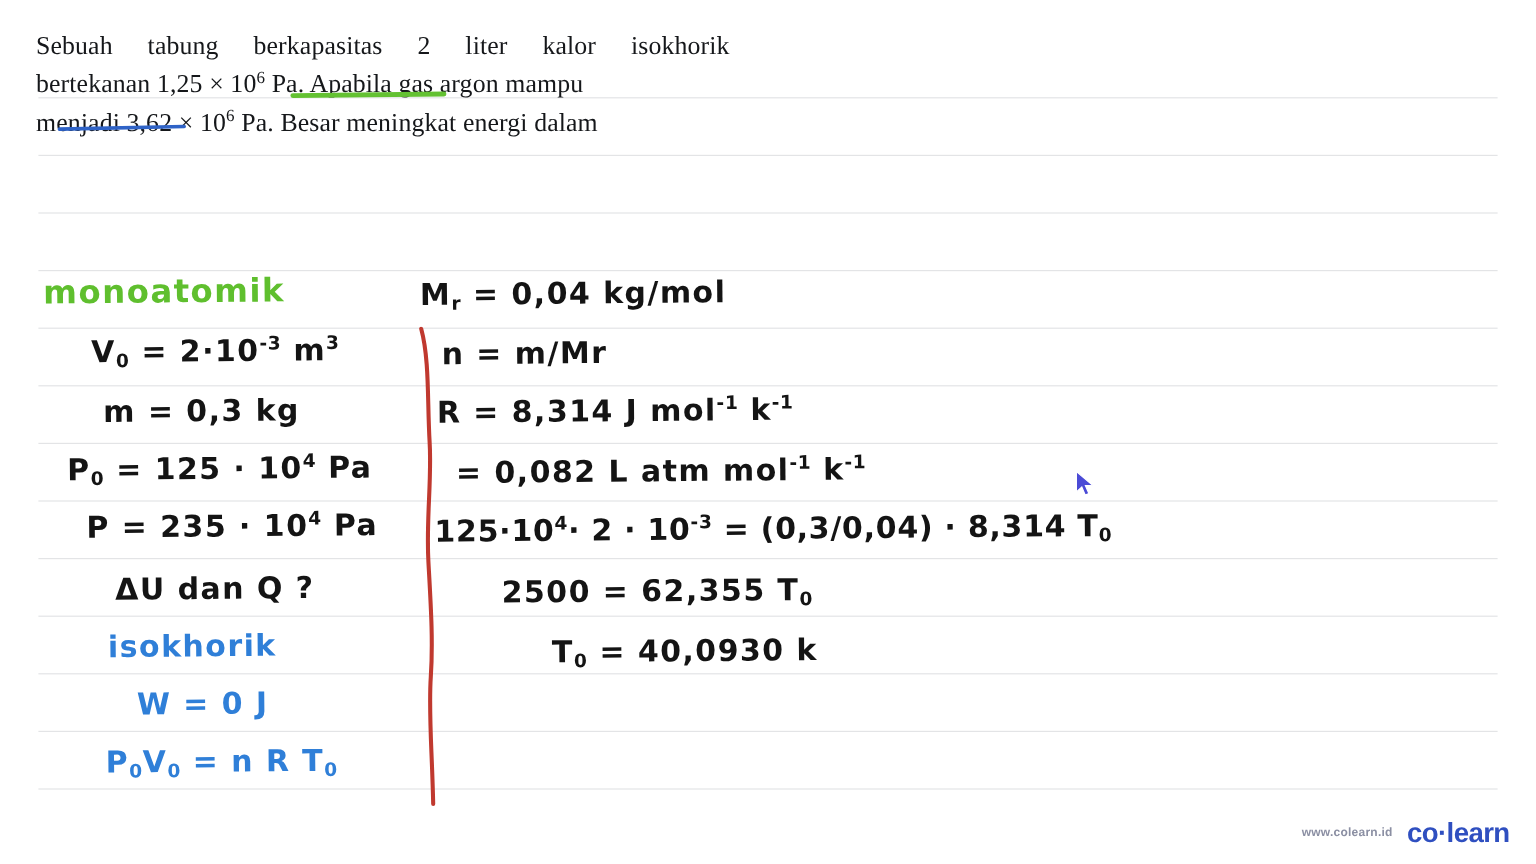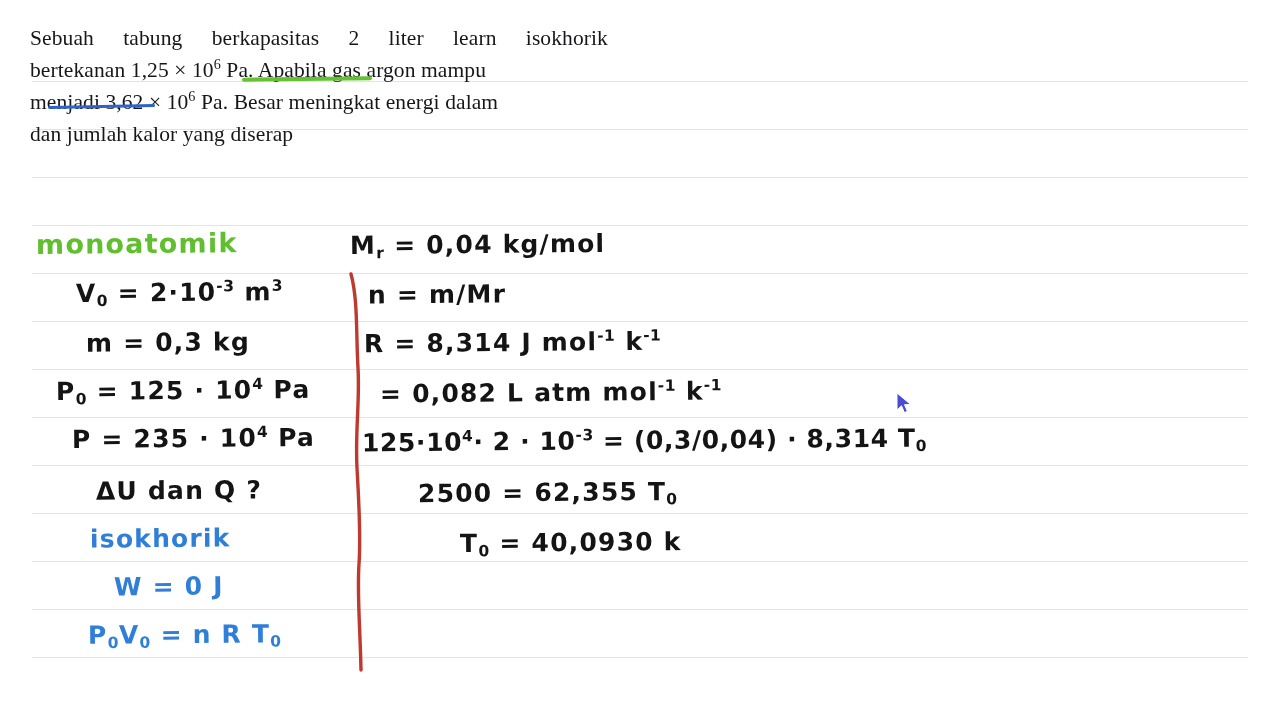--- a/index.html
+++ b/index.html
@@ -161,26 +161,25 @@
       <div class="rule-line" style="top: 657px; background: rgb(227, 228, 230);"></div>
     </div>
 
   <div id="question-block">
     <div class="q-line justify">
       <span>Sebuah</span>
       <span>tabung</span>
       <span>berkapasitas</span>
       <span>2</span>
       <span>liter</span>
-      <span>learn</span>
+      <span>kalor</span>
       <span>isokhorik</span>
     </div>
     <div class="q-line"><span>bertekanan 1,25 × 10</span><sup>6</sup><span> Pa. Apabila gas argon mampu</span></div>
     <div class="q-line"><span>menjadi 3,62 × 10</span><sup>6</sup><span> Pa. Besar meningkat energi dalam</span></div>
-    <div class="q-line">dan jumlah kalor yang diserap</div>
 
     <div class="green-underline"></div>
     <div class="blue-strike"></div>
   </div>
 
   <div id="red-divider">
     <svg width="24" height="400" viewBox="0 0 24 400" xmlns="http://www.w3.org/2000/svg">
       <path d="M4 2 C 11 28, 9 62, 11 96 C 13 128, 8 160, 10 196 C 12 232, 14 262, 12 292 C 10 322, 13 352, 14 398" stroke="#c0392f" stroke-width="3.4" fill="none" stroke-linecap="round"></path>
     </svg>
   </div>
@@ -216,14 +215,18 @@
   <div class="hand" style="left:418px; top:478px; font-size:25px;"><span>2500 = 62,355 T</span><sub>0</sub></div>
 
   <div class="hand" style="left:460px; top:528px; font-size:25px;"><span>T</span><sub>0</sub><span> = 40,0930 k</span></div>
 
   <div id="cursor" style="left: 896px; top: 392px;">
     <svg width="18" height="24" viewBox="0 0 18 24" xmlns="http://www.w3.org/2000/svg">
       <path d="M1 1 L1 18 L5.5 13.8 L8.4 20.6 L11.4 19.3 L8.5 12.7 L14.6 12.4 Z" fill="#4b4bd6" stroke="#ffffff" stroke-width="1"></path>
     </svg>
   </div>
 
+  <div id="footer-logo">
+    <span id="site-url">www.colearn.id</span>
+    <span id="brand-wordmark"><span>co</span><span>·</span><span>learn</span></span>
+  </div>
 
 </div>
 
 </body></html>

